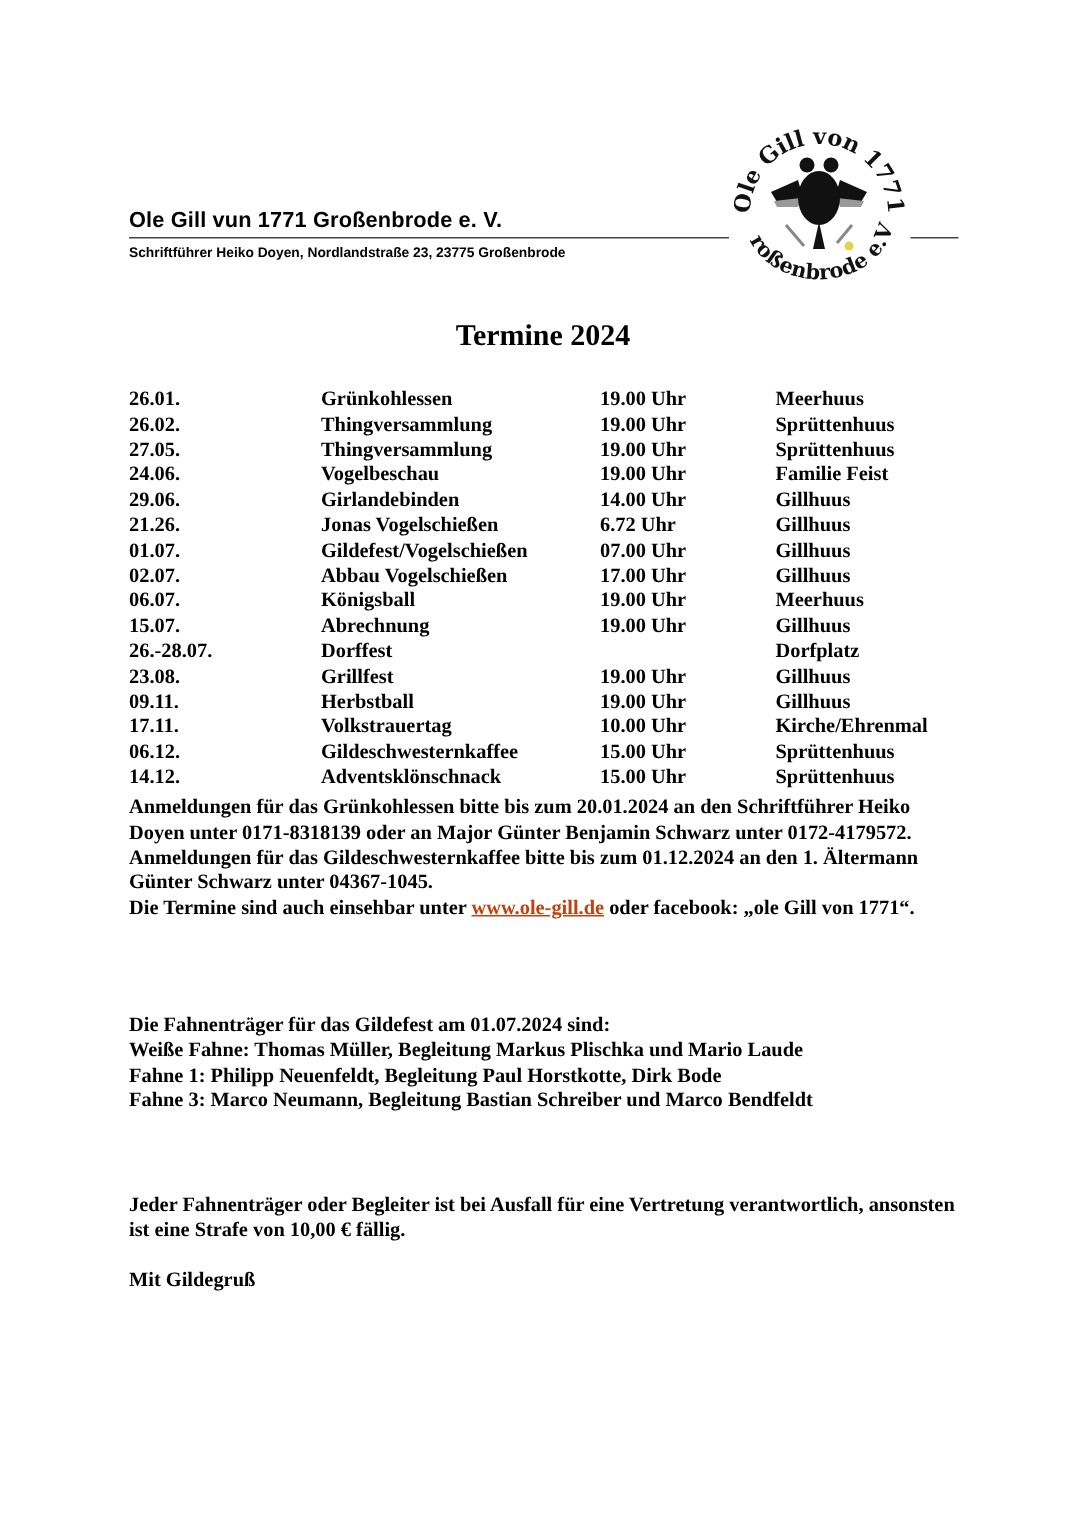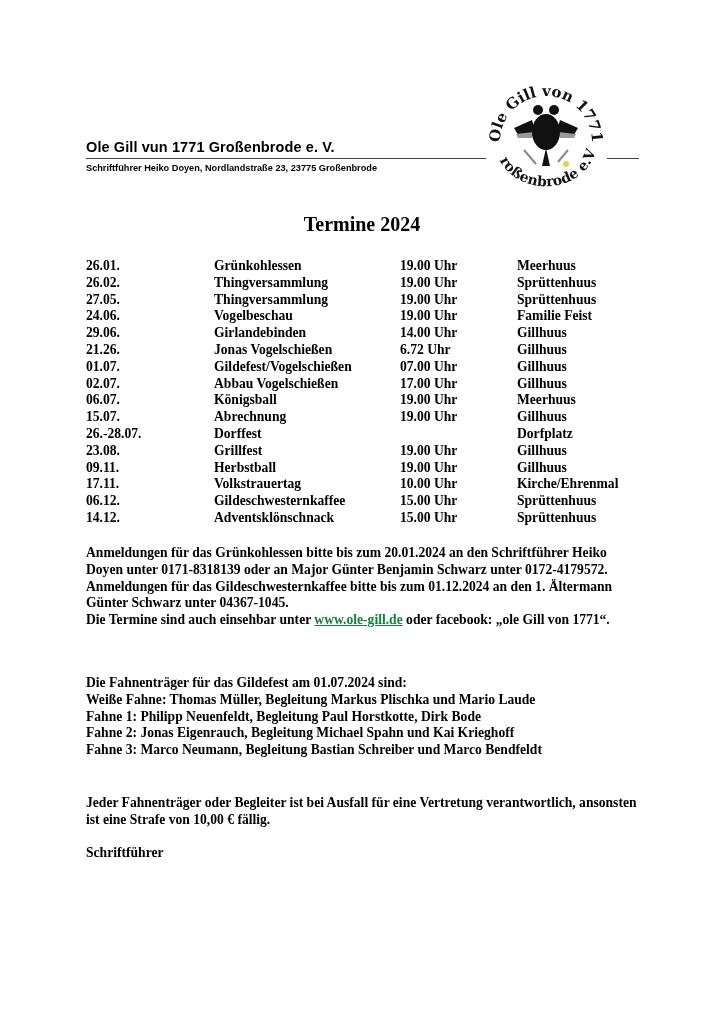--- a/index.html
+++ b/index.html
@@ -19,22 +19,22 @@
   .schedule { position: absolute; left: 86px; top: 258px; font-family: "Liberation Serif", serif; font-weight: bold; font-size: 13.6px; }
   .row { position: relative; height: 16.8px; line-height: 16.8px; white-space: nowrap; }
   .row span { position: absolute; top: 0; }
   .c-date { left: 0; }
   .c-event { left: 128px; }
   .c-time { left: 302px; margin-left: 12px; }
   .c-loc { left: 431px; text-align: right; }
 
   .body-text { position: absolute; left: 86px; width: 560px; font-family: "Liberation Serif", serif; font-weight: bold; font-size: 13.6px; line-height: 16.8px; }
   .body-text p { margin: 0; }
-  .link { color: #15803d; text-decoration: underline; }
-  .block1 { top: 545px; }
+  .link { color: #c2410c; text-decoration: underline; }
+  .block1 { top: 530px; }
   .block2 { top: 675px; }
   .block3 { top: 795px; }
   .block4 { top: 845px; }
 </style>
 </head>
 <body>
 
 <div class="page">
 
   <div class="org-name">Ole Gill vun 1771 Großenbrode e. V.</div>
@@ -174,23 +174,22 @@
   <div class="body-text block1">
     <p>Anmeldungen für das Grünkohlessen bitte bis zum 20.01.2024 an den Schriftführer Heiko Doyen unter 0171-8318139 oder an Major Günter Benjamin Schwarz unter 0172-4179572.</p>
     <p>Anmeldungen für das Gildeschwesternkaffee bitte bis zum 01.12.2024 an den 1. Ältermann Günter Schwarz unter 04367-1045.</p>
     <p><span>Die Termine sind auch einsehbar unter </span><a class="link" href="www.ole-gill.de">www.ole-gill.de</a><span> oder facebook: „ole Gill von 1771“.</span></p>
   </div>
 
   <div class="body-text block2">
     <p>Die Fahnenträger für das Gildefest am 01.07.2024 sind:</p>
     <p>Weiße Fahne: Thomas Müller, Begleitung Markus Plischka und Mario Laude</p>
     <p>Fahne 1: Philipp Neuenfeldt, Begleitung Paul Horstkotte, Dirk Bode</p>
-    <p>Fahne 2: Jonas Eigenrauch, Begleitung Michael Spahn und Kai Krieghoff</p>
     <p>Fahne 3: Marco Neumann, Begleitung Bastian Schreiber und Marco Bendfeldt</p>
   </div>
 
   <div class="body-text block3">Jeder Fahnenträger oder Begleiter ist bei Ausfall für eine Vertretung verantwortlich, ansonsten ist eine Strafe von 10,00 € fällig.</div>
 
   <div class="body-text block4">
-    <p>Schriftführer</p>
+    <p>Mit Gildegruß</p>
   </div>
 
 </div>
 
 </body></html>

